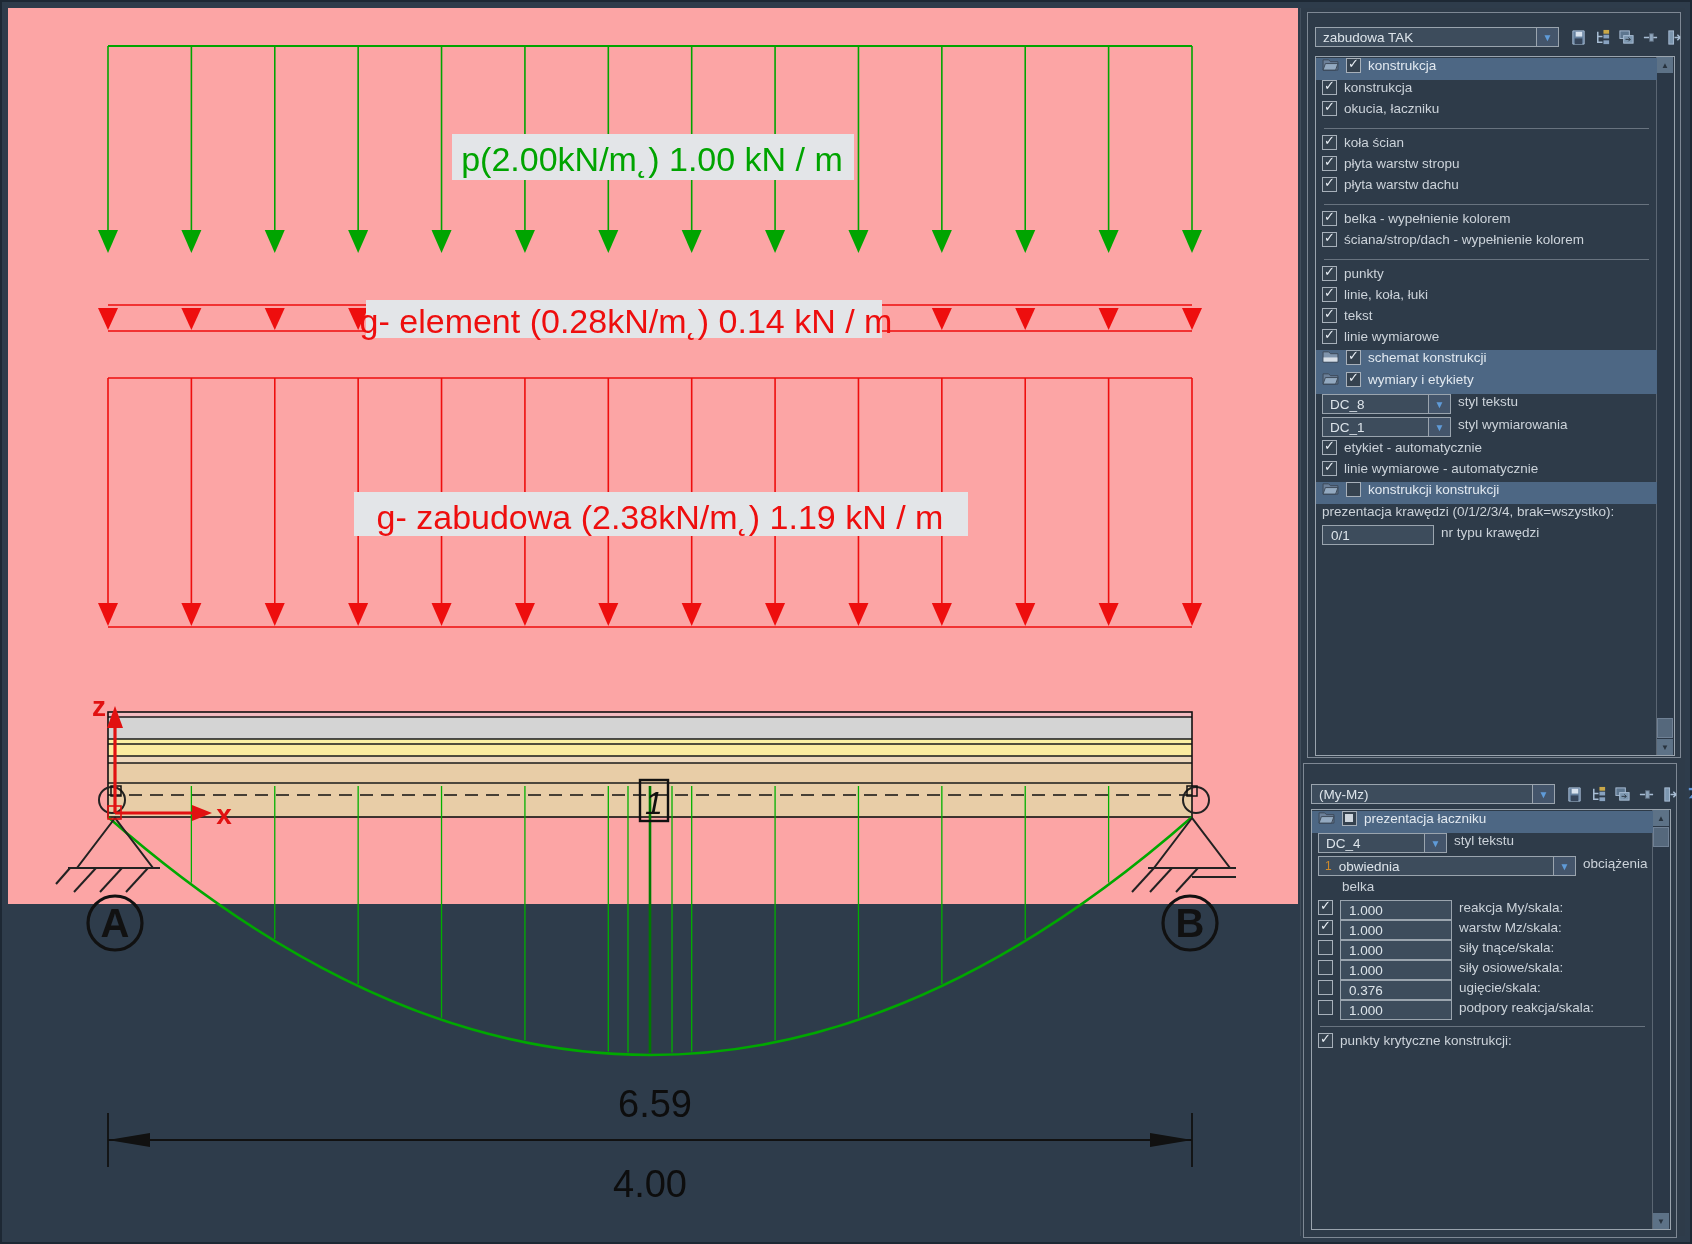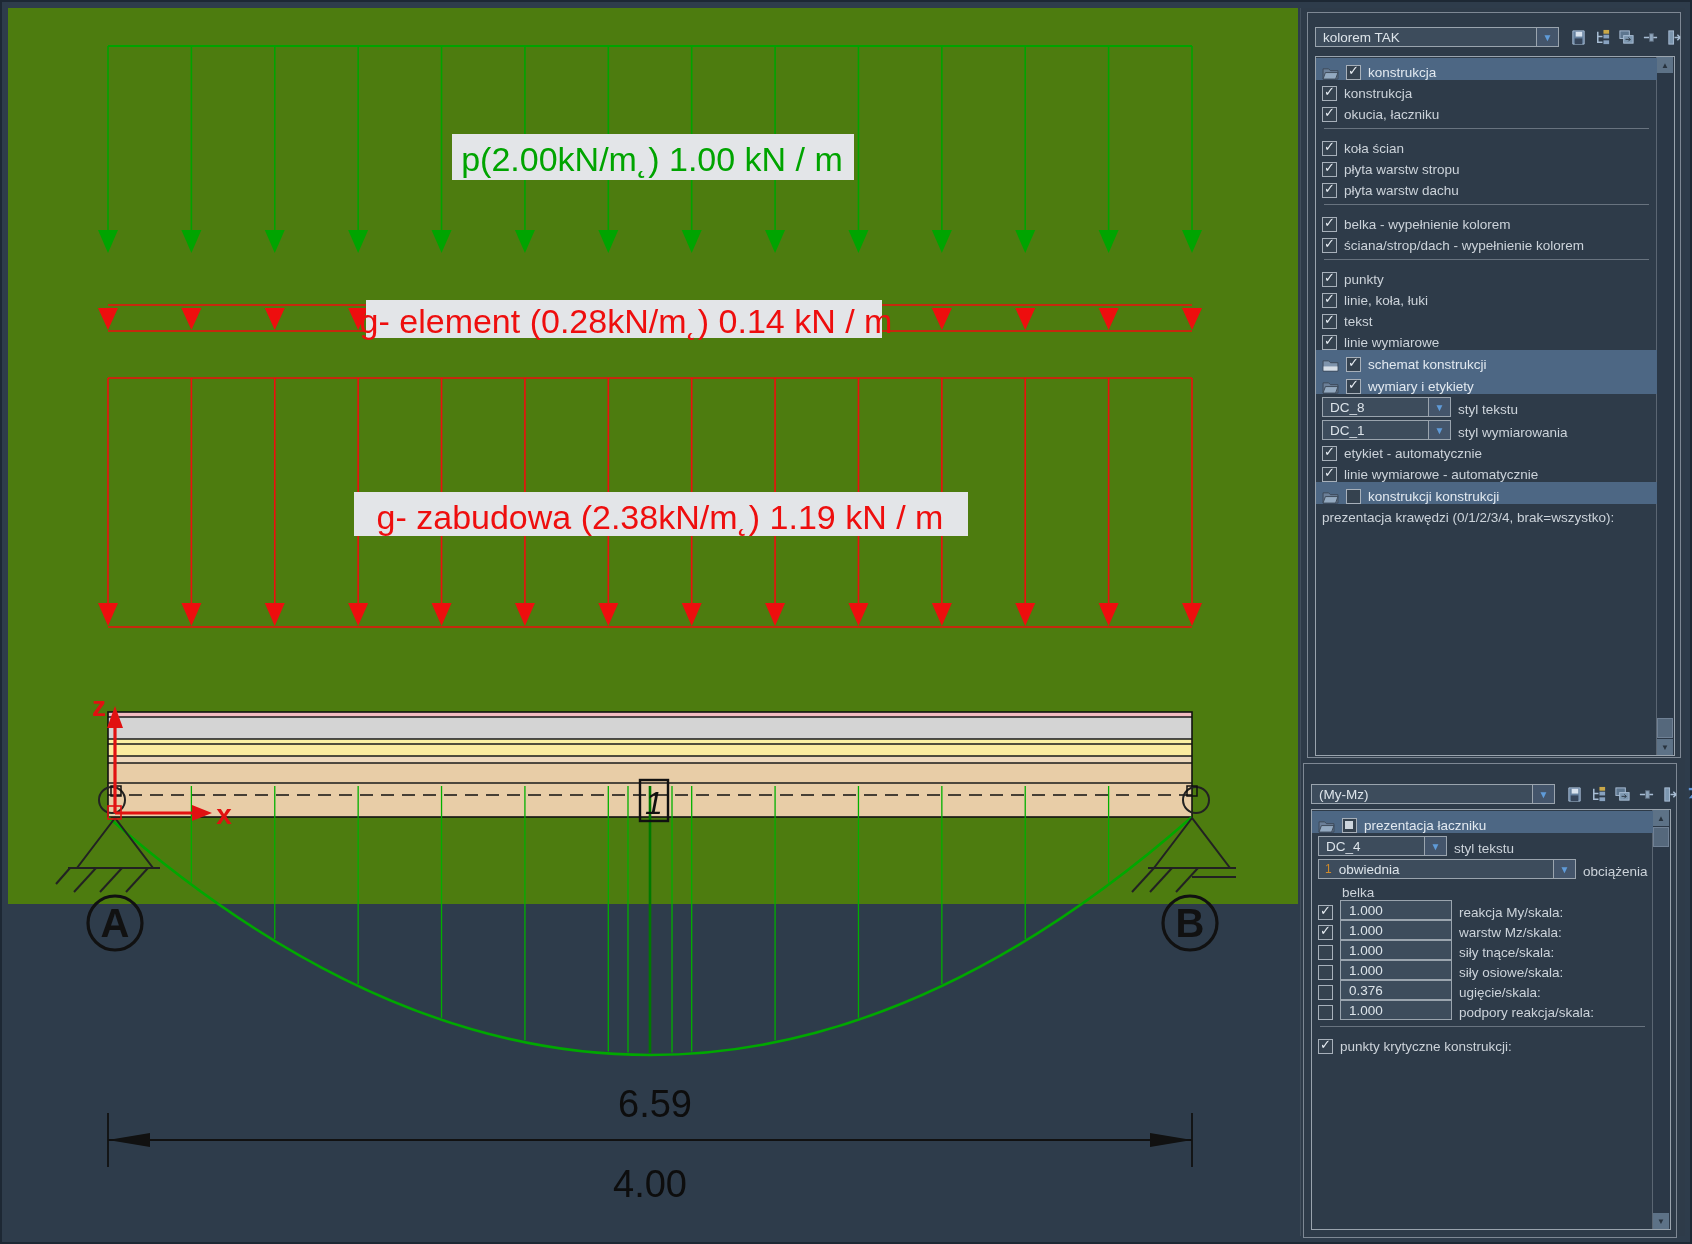--- a/index.html
+++ b/index.html
@@ -1,21 +1,21 @@
 <!DOCTYPE html>
 <html><head>
 <meta charset="utf-8">
 <style>
   html,body{margin:0;padding:0}
   body{
     width:1692px;height:1244px;position:relative;overflow:hidden;
     background:#2e3c4b;font-family:"Liberation Sans",sans-serif;
     box-shadow:inset 0 0 0 2px #1d2834;
   }
-  #canvas{position:absolute;left:8px;top:8px;width:1290px;height:896px;background:#4d7c0f}
+  #canvas{position:absolute;left:8px;top:8px;width:1290px;height:896px;background:#fca5a5}
   #cad{display:block}
   #cad text{font-family:"Liberation Sans",sans-serif}
 
   #panel{position:absolute;left:1300px;top:8px;width:384px;height:1228px;background:#2e3b49;border-left:1px solid #414e5c}
   .gbox{position:absolute;border:1px solid #7e8894;background:#2e3b49}
   #box1{left:6px;top:4px;width:372px;height:744px}
   #box2{left:2px;top:755px;width:372px;height:473px}
 
   .combo-row{position:absolute;left:7px;display:flex;align-items:center}
   #box1 .combo-row{top:14px}
@@ -35,21 +35,21 @@
   .rows{position:absolute;left:0;top:0;width:341px;padding-top:1px;z-index:2}
 
   .vscroll{position:absolute;right:0;top:0;bottom:0;width:17px;background:#2b3847;border-left:1px solid #5b6673;z-index:1}
   .sb-btn{position:absolute;left:0;width:16px;height:16px;background:#5d7287;display:flex;align-items:center;justify-content:center}
   .sb-btn.up{top:0}
   .sb-btn.down{bottom:0}
   .sb-btn.up::before{content:"▲";font-size:8px;color:#28333f}
   .sb-btn.down::before{content:"▼";font-size:8px;color:#28333f}
   .sb-thumb{position:absolute;left:0;width:16px;background:#55687c;border:1px solid #708195;box-sizing:border-box}
 
-  .row{display:flex;align-items:flex-end;padding-left:6px;gap:7px;color:#ccd3da;font-size:13.5px;white-space:nowrap}
+  .row{display:flex;align-items:flex-start;padding-left:6px;gap:7px;color:#ccd3da;font-size:13.5px;white-space:nowrap}
   .h20{height:20px}.h21{height:21px}.h22{height:22px}.h23{height:23px}.h26{height:26px}
   .row.sel{background:#4d6784;color:#e2e9f0}
   .sep{height:13px;display:flex;align-items:center}
   .sep::before{content:"";display:block;margin-left:8px;width:325px;height:1px;background:#68737f}
   .lbl{overflow:visible}
   .indent{padding-left:24px}
   .cb{width:13px;height:13px;border:1px solid #a7b0ba;background:#35424f;flex:none;position:relative;box-sizing:content-box}
   .cb.on::before{content:"✓";position:absolute;left:1px;top:-3px;font-size:13px;color:#e9eff5}
   .cb.part::before{content:"";position:absolute;left:2px;top:2px;width:8px;height:8px;background:#cdd5dd}
   .inp{height:20px;width:112px;background:#3d4c5c;border:1px solid #9aa4ae;color:#dde4ea;font-size:13.5px;display:inline-flex;align-items:center;padding:0 8px;box-sizing:border-box;flex:none}
@@ -239,21 +239,21 @@
       <text x="650" y="1197" font-size="38" fill="#0d0d0d" text-anchor="middle">4.00</text>
     </g>
   </svg>
 </div>
 
 <div id="panel">
 
   <div class="gbox" id="box1">
     <div class="combo-row">
       <span class="combo w244">
-        <span class="val">kolorem TAK</span>
+        <span class="val">zabudowa TAK</span>
         <span class="arr"></span>
       </span>
       <span class="toolbar">
           <span class="icon"><svg viewBox="0 0 18 18" width="17" height="17">
               <path d="M3 2h12v14H3z" fill="#66819f" stroke="#a8bdd4"></path>
               <rect x="6" y="3" width="7" height="5" fill="#d8e2ee"></rect>
               <rect x="5" y="10" width="8" height="6" fill="#36455a"></rect>
             </svg></span>
           <span class="icon"><svg viewBox="0 0 18 18" width="17" height="17">
               <path d="M4 3v11h5M4 8h5" stroke="#a8bdd4" fill="none" stroke-width="1.6"></path>
@@ -379,20 +379,24 @@
           <div class="row h22 sel">
             <span class="folder"><svg viewBox="0 0 18 14" width="17" height="13">
                 <path d="M1 2h6l2 2h8v9H1z" fill="#6c8099" stroke="#3a4654"></path>
                 <path d="M3.5 6H17l-2.5 7H1z" fill="#93a9c0" stroke="#3a4654"></path>
               </svg></span>
             <span class="cb"></span>
             <span class="lbl">konstrukcji konstrukcji</span>
           </div>
           <div class="row h21">
             <span class="lbl">prezentacja krawędzi (0/1/2/3/4, brak=wszystko):</span>
+          </div>
+          <div class="row h26">
+            <span class="inp">0/1</span>
+            <span class="lbl">nr typu krawędzi</span>
           </div>
         </div>
       <div class="vscroll">
         <div class="sb-btn up"></div>
         <div class="sb-thumb" style="bottom:17px;height:20px"></div>
         <div class="sb-btn down"></div>
       </div>
     </div>
   </div>
 

